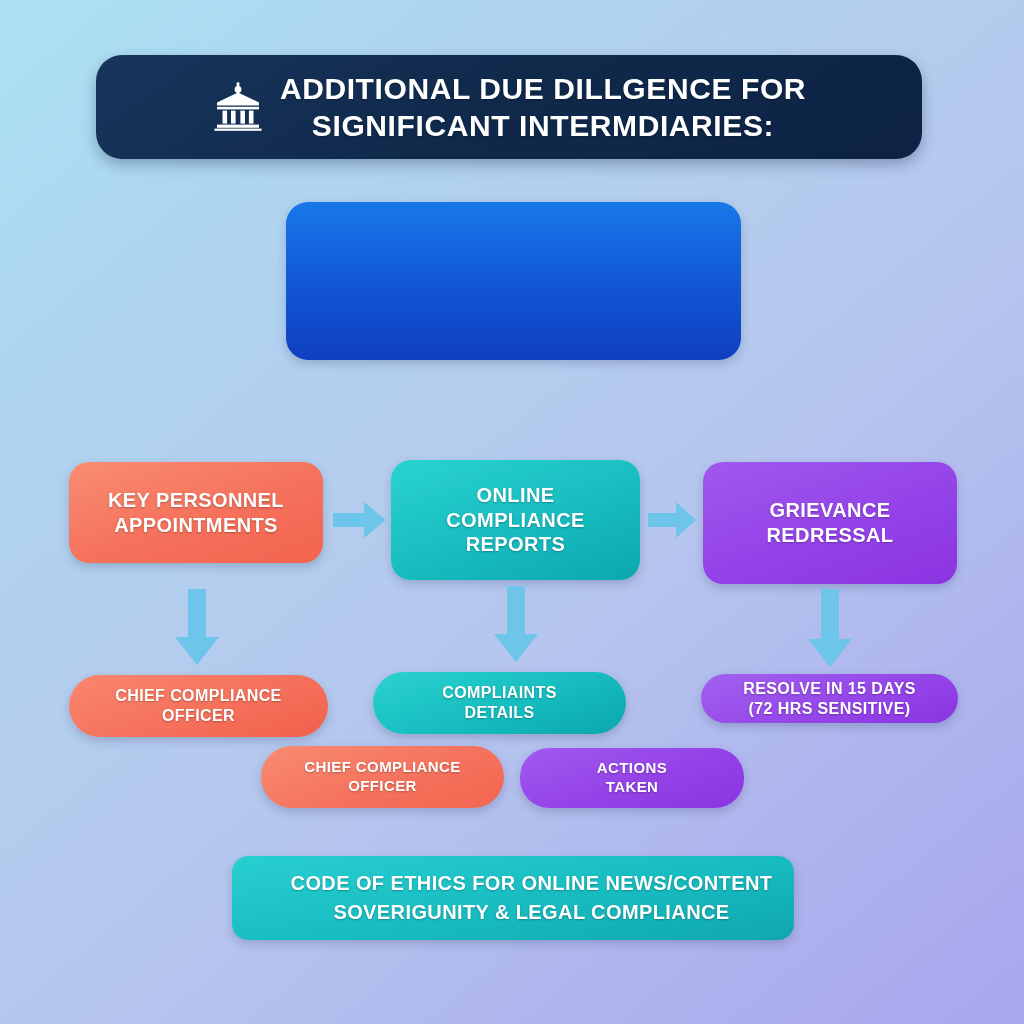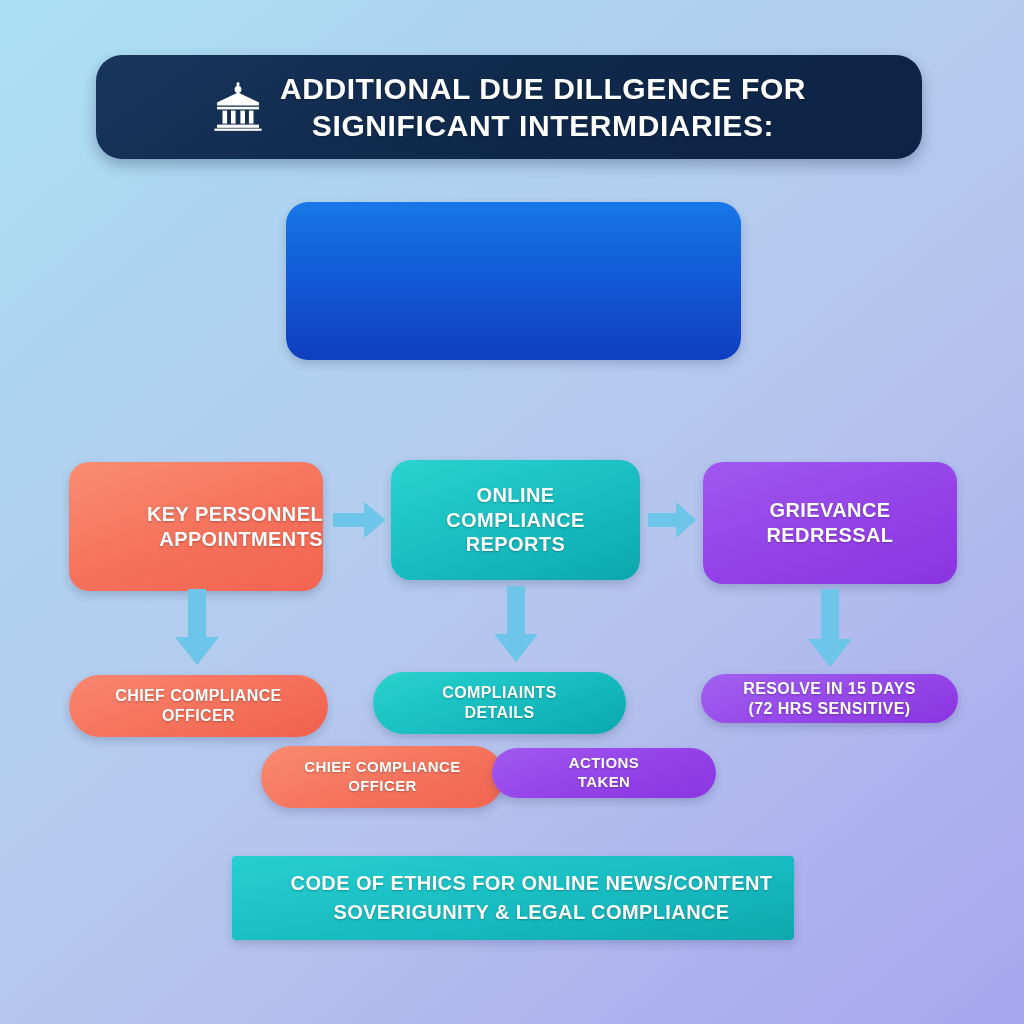--- a/index.html
+++ b/index.html
@@ -72,23 +72,22 @@
     height: 158px;
     border-radius: 22px;
     background: linear-gradient(180deg, #1878e8 0%, #1259d8 48%, #0f3fc0 100%);
     font-size: 26px;
   }
   #subtitle-box .ln { line-height: 1.42; }
 
   
   .lvl1 { border-radius: 20px; font-size: 20px; }
   #node-key-personnel {
-    left: 69px; top: 462px; width: 254px; height: 129px;
+    left: 69px; top: 462px; width: 254px; height: 101px;
     background: linear-gradient(160deg, #f98d72 0%, #f5715b 55%, #f26450 100%);
-    align-items: flex-end;
   }
   #node-monthly-compliance {
     left: 391px; top: 460px; width: 249px; height: 120px;
     background: linear-gradient(160deg, #2ad3cf 0%, #17bcc0 55%, #0ca7ae 100%);
   }
   #node-grievance-redressal {
     left: 703px; top: 462px; width: 254px; height: 122px;
     background: linear-gradient(160deg, #a158ee 0%, #9442e8 55%, #8b34e2 100%);
   }
 
@@ -111,30 +110,30 @@
   }
 
   
   .lvl3 { font-size: 15px; }
   #node-cco-2 {
     left: 261px; top: 746px; width: 243px; height: 62px;
     border-radius: 31px;
     background: linear-gradient(160deg, #f98b72 0%, #f5735d 55%, #f2654f 100%);
   }
   #node-actions-taken {
-    left: 492px; top: 748px; width: 224px; height: 50px;
+    left: 520px; top: 748px; width: 224px; height: 60px;
     border-radius: 29px;
     background: linear-gradient(160deg, #a259ee 0%, #9442e8 55%, #8b35e2 100%);
     text-align: right;
   }
 
   
   #node-code-of-ethics {
     left: 232px; top: 856px; width: 562px; height: 84px;
-    border-radius: 4px;
+    border-radius: 16px;
     background: linear-gradient(170deg, #28cfd0 0%, #17bcc1 55%, #0fa7ae 100%);
     padding-left: 37px;
   }
   #node-code-of-ethics .ln1 { font-size: 20px; }
   #node-code-of-ethics .ln2 { font-size: 20px; margin-top: 4px; }
 
   
   .arrow { position: absolute; }
   .arrow svg { display: block; }
 </style>

